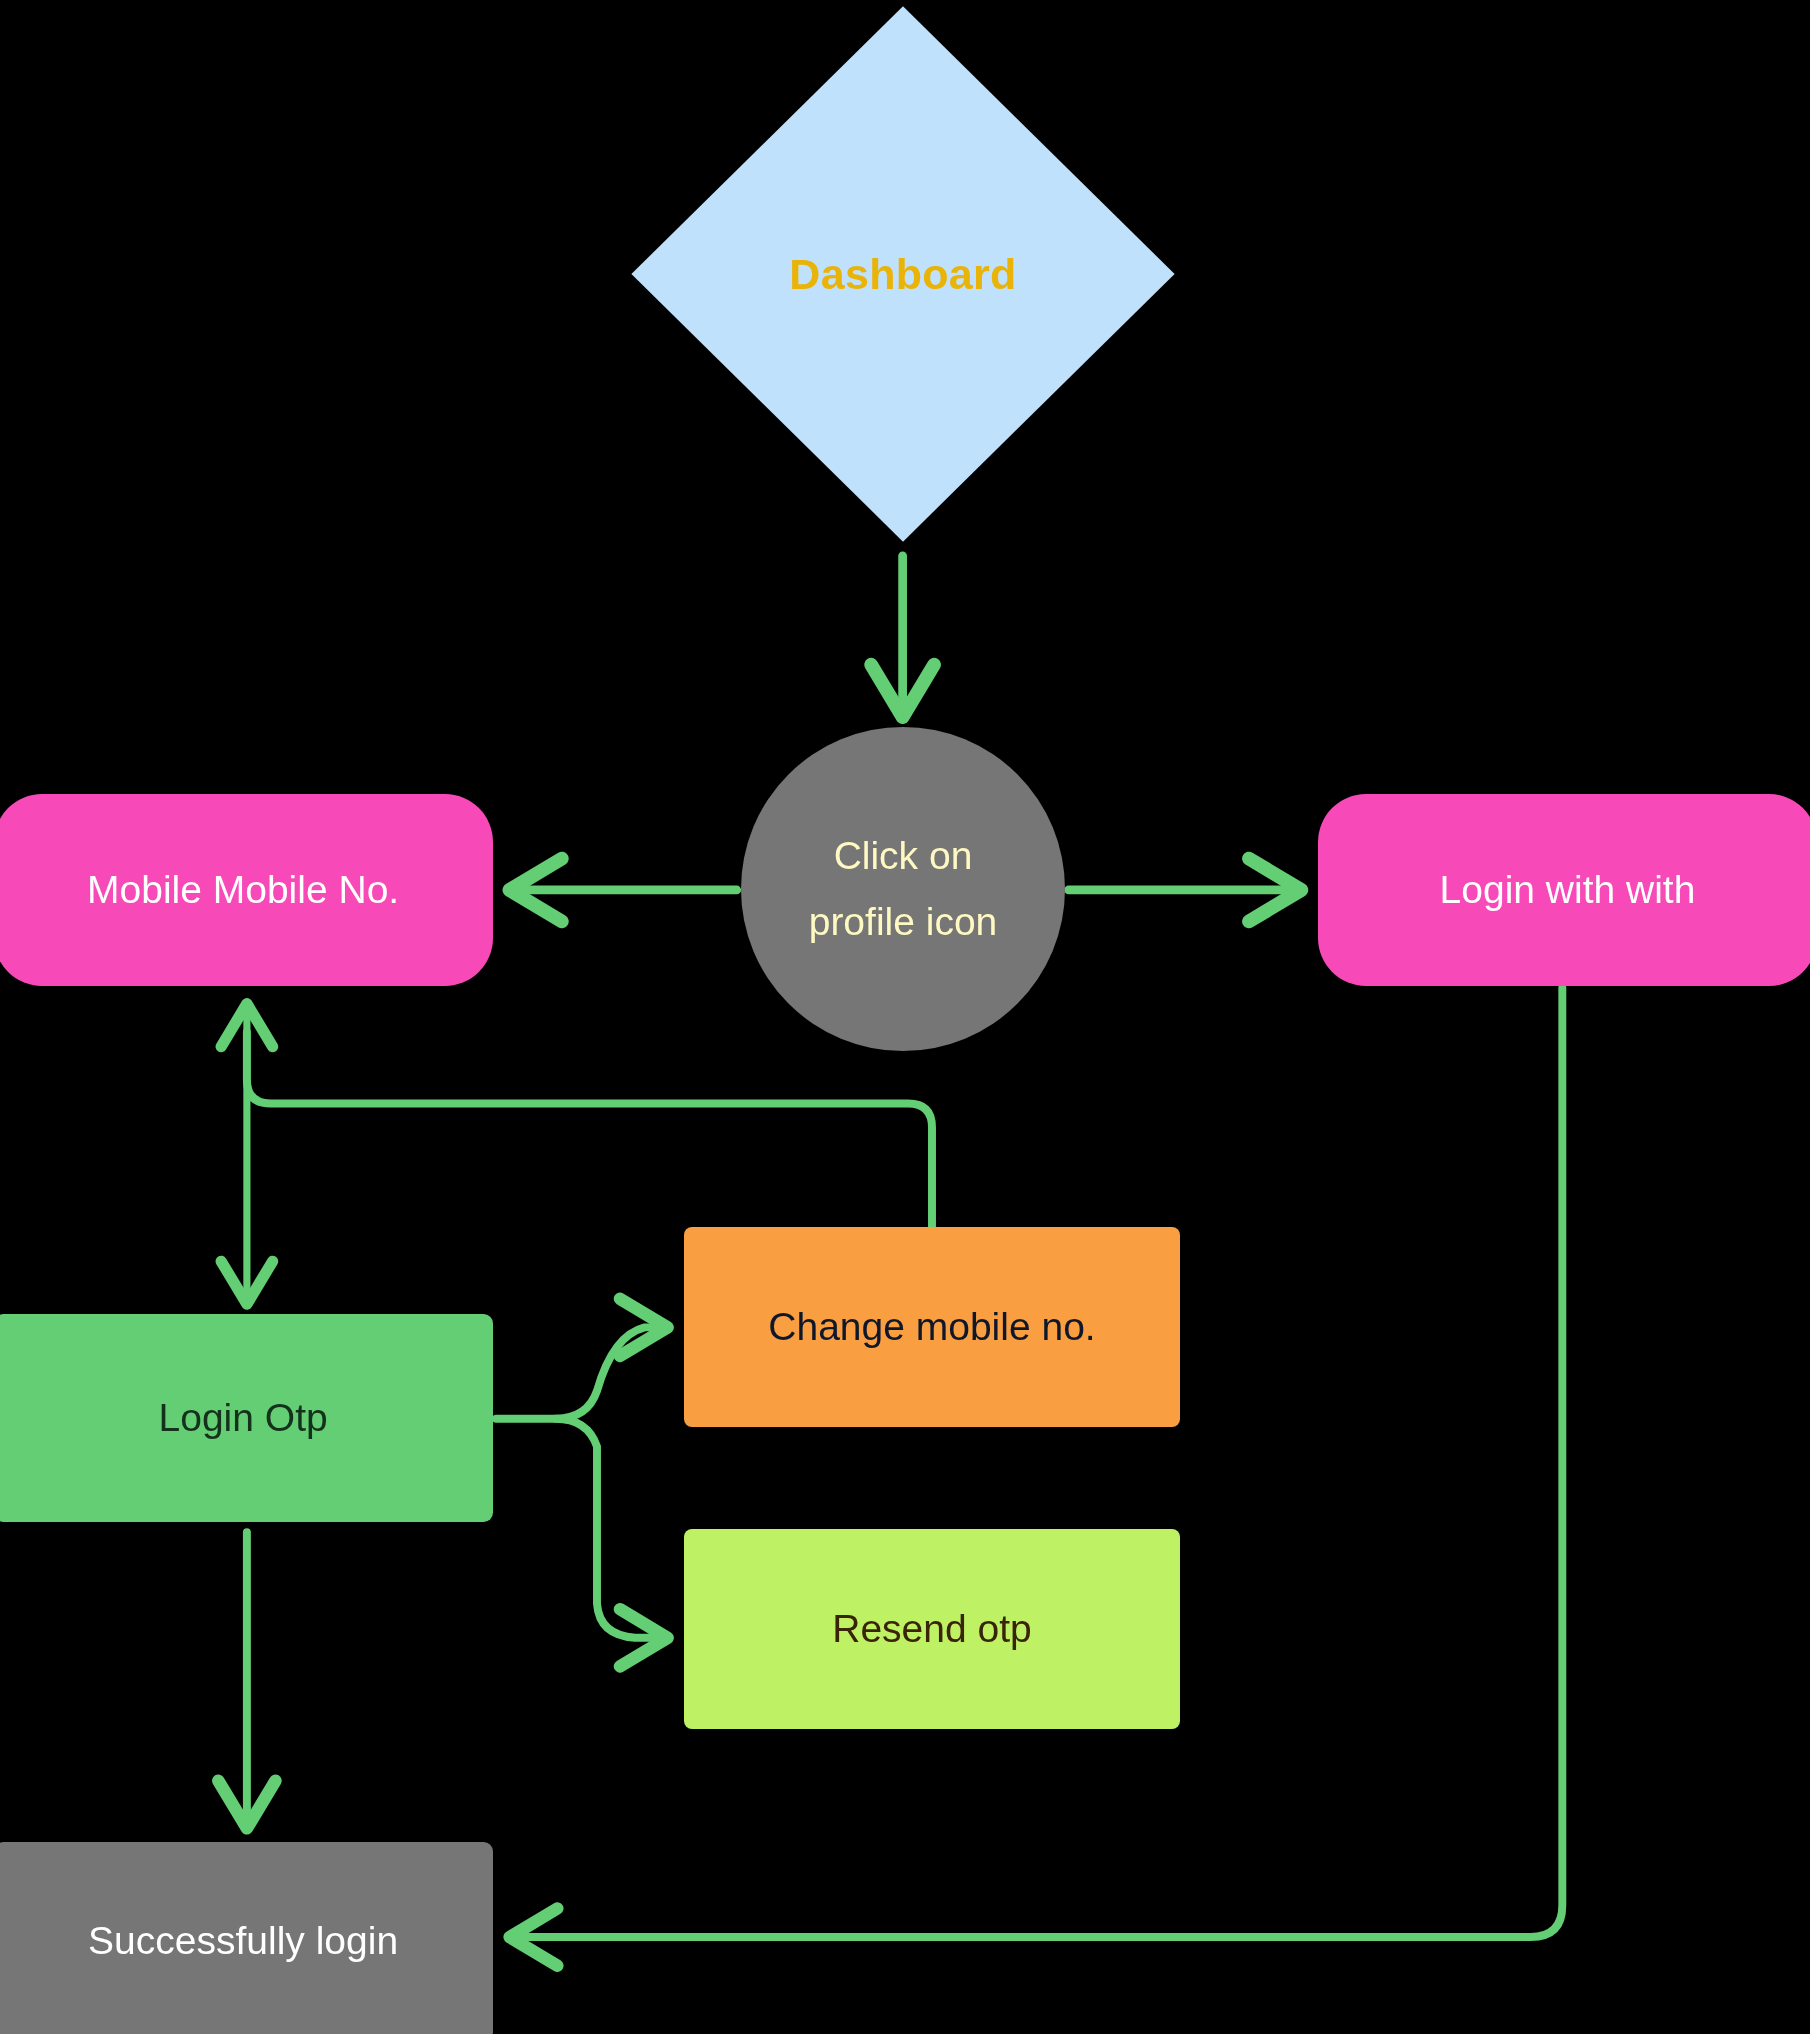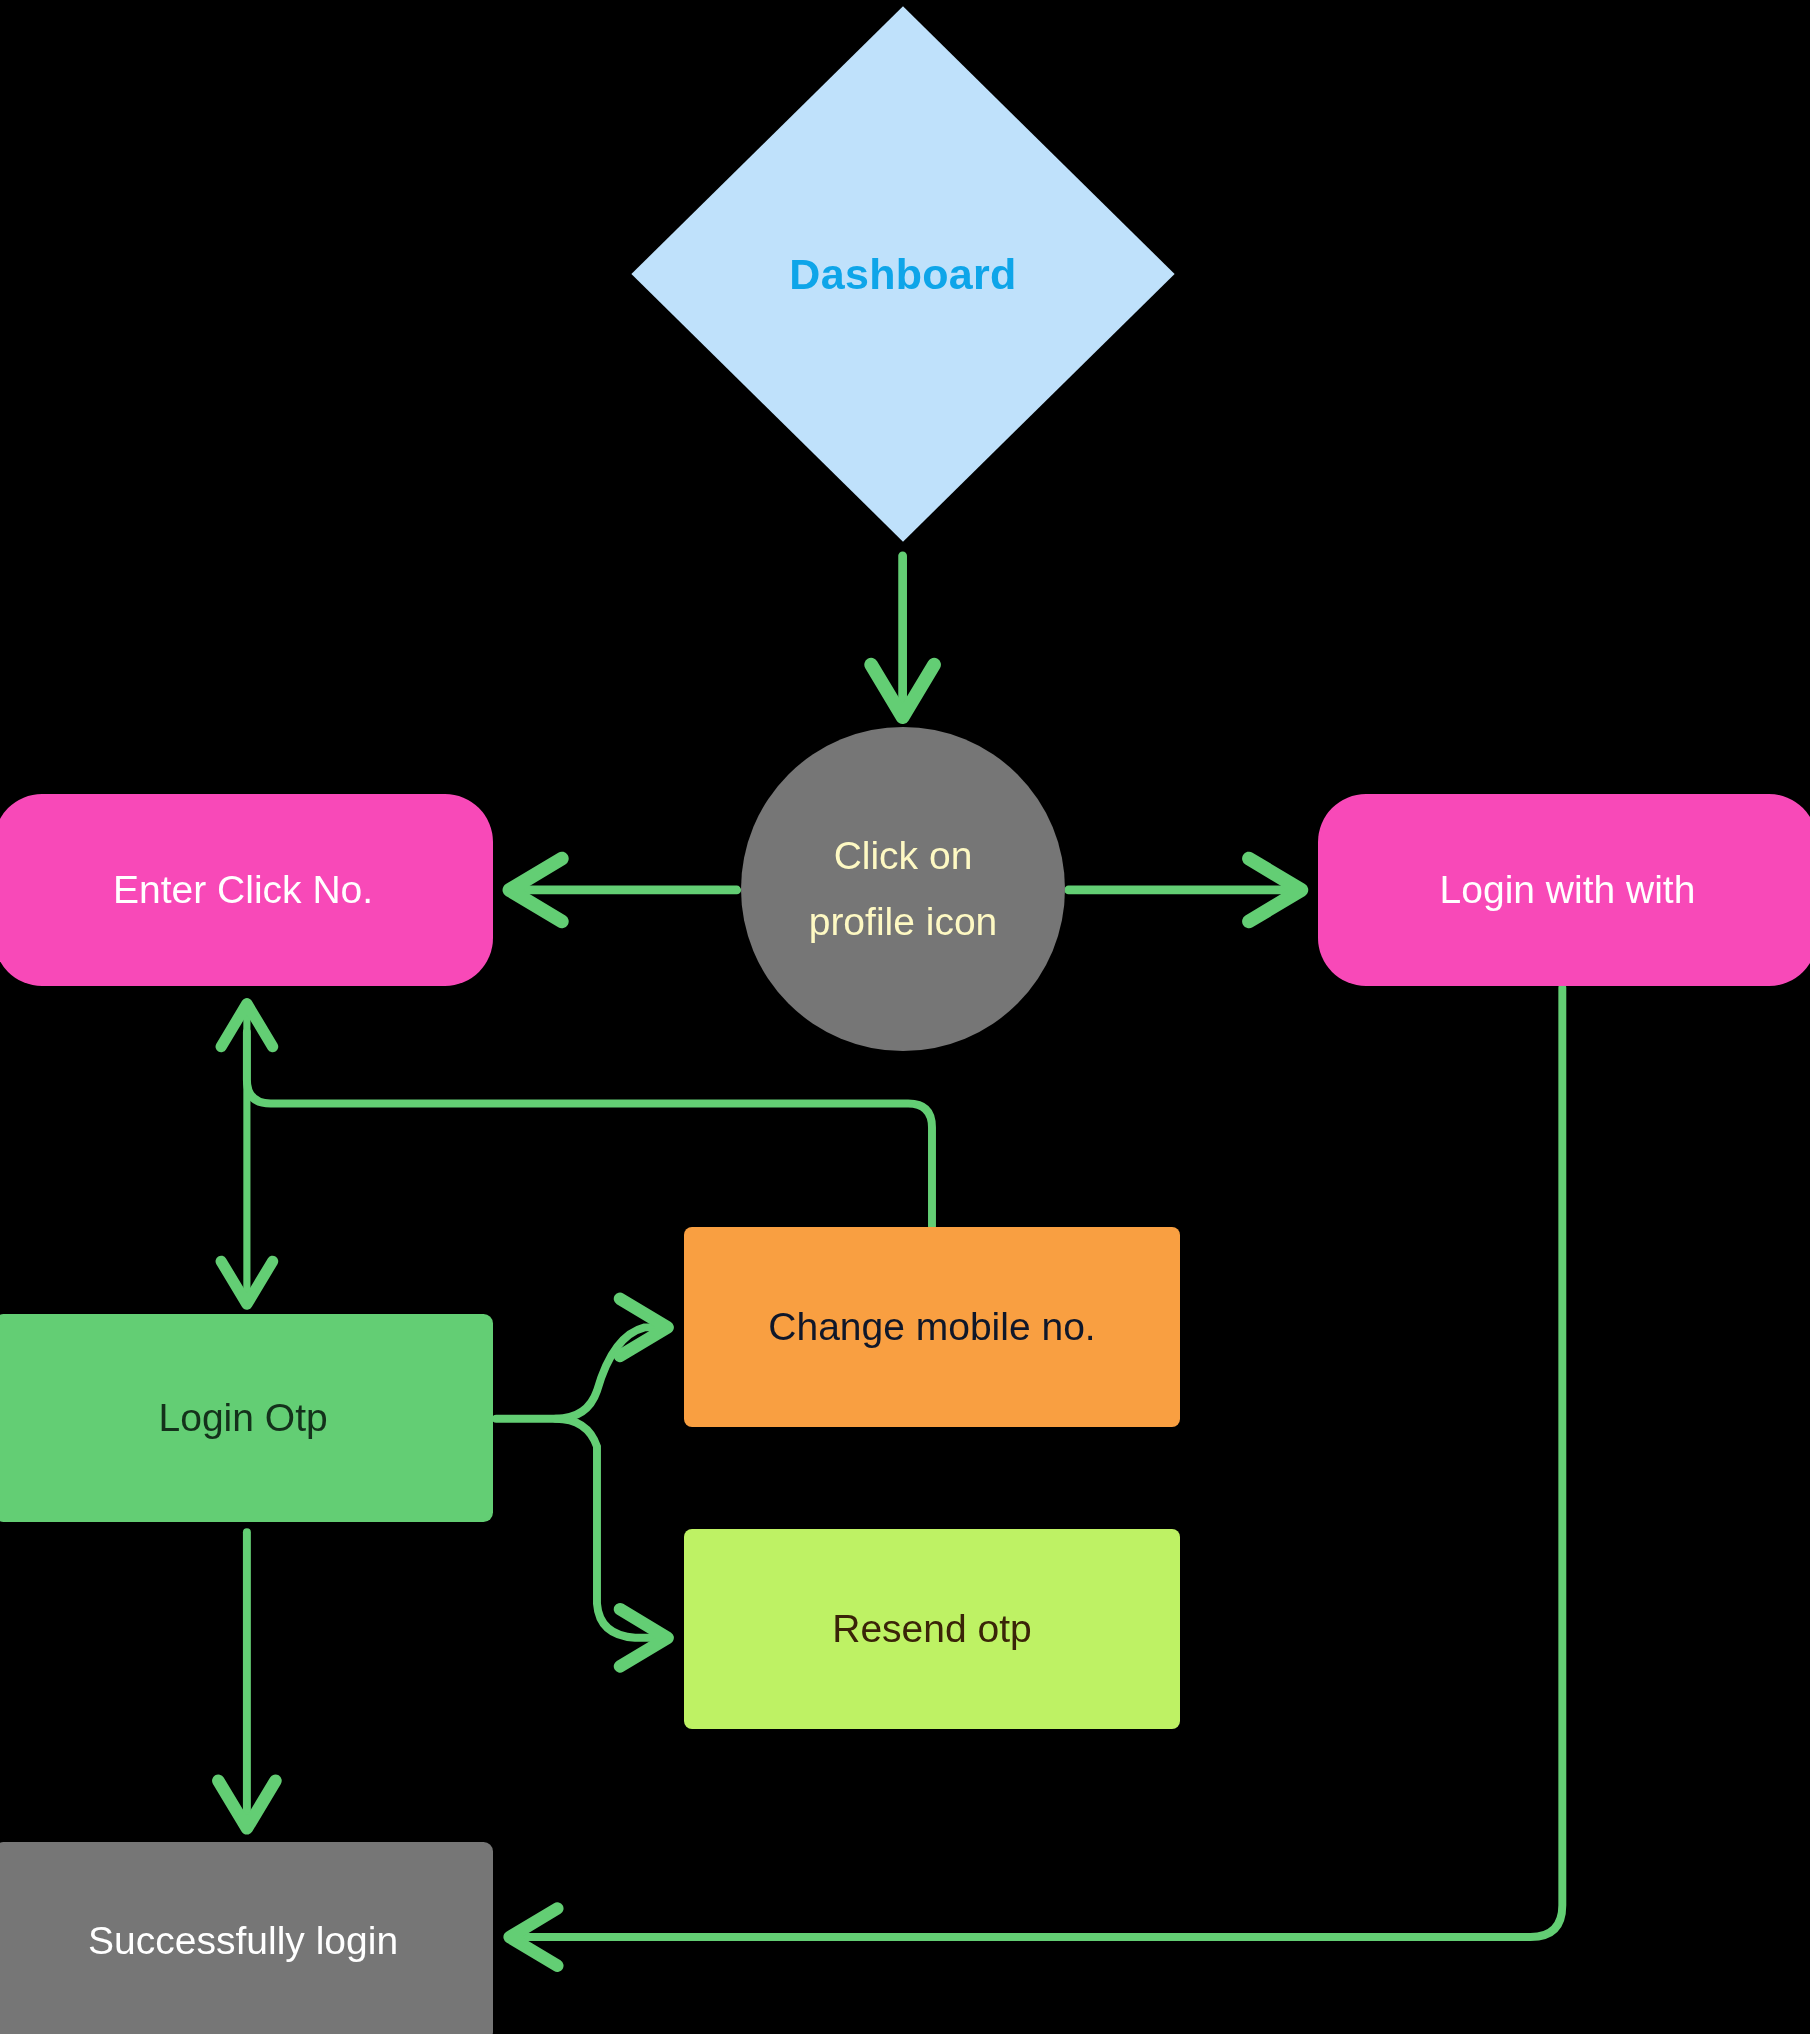--- a/index.html
+++ b/index.html
@@ -36,21 +36,21 @@
   #dashboard-shape {
     position: absolute;
     left: 0; top: 0;
     width: 100%; height: 100%;
   }
   #dashboard-label {
     position: relative;
     z-index: 2;
     font-size: 43px;
     font-weight: bold;
-    color: #0ea5e9;
+    color: #eab308;
     letter-spacing: 0.3px;
   }
   
   #profile-circle-node {
     left: 741px;
     top: 727px;
     width: 324px;
     height: 324px;
     border-radius: 50%;
     background: #767676;
@@ -176,21 +176,21 @@
   </div>
 
   <div class="node" id="profile-circle-node">
     <div>
       <span class="l1">Click on</span>
       <span class="l2">profile icon</span>
     </div>
   </div>
 
   <div class="node" id="enter-mobile-node">
-    <span>Enter Click No.</span>
+    <span>Mobile Mobile No.</span>
   </div>
 
   <div class="node" id="login-gmail-node">
     <span>Login with with</span>
   </div>
 
   <div class="node" id="enter-otp-node">
     <span>Login Otp</span>
   </div>
 

